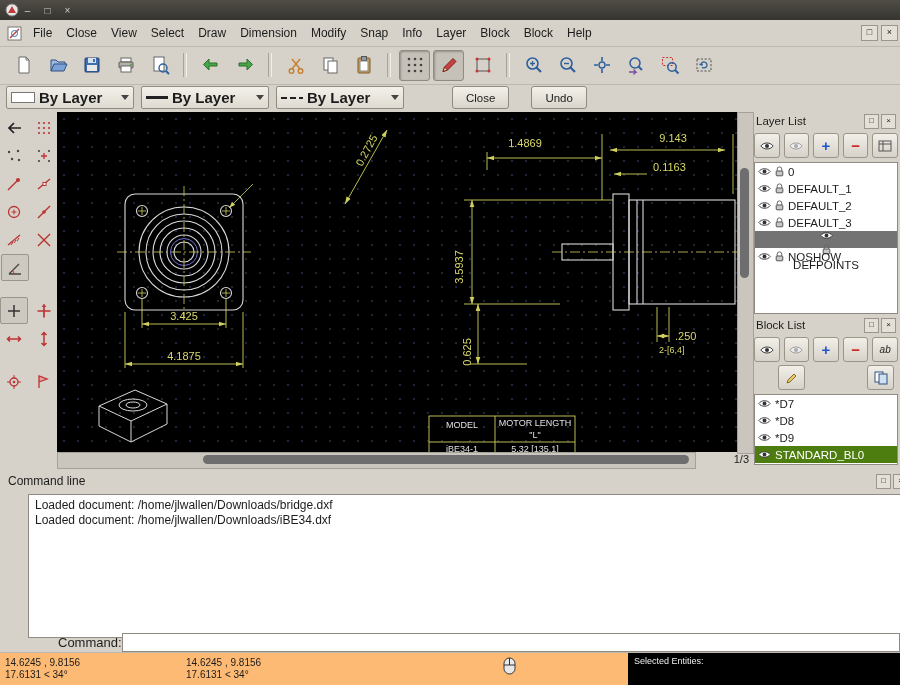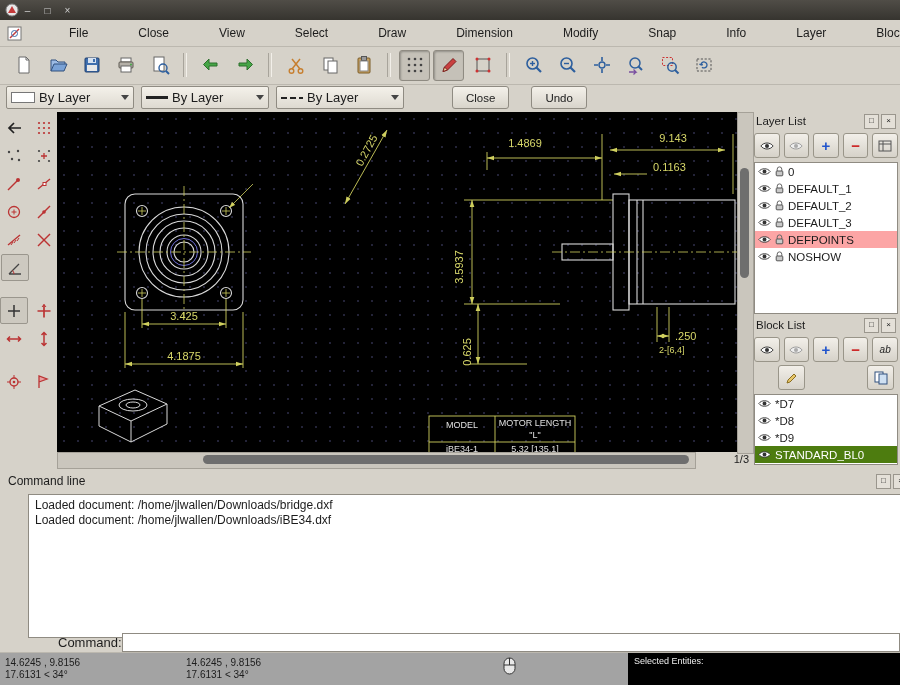--- a/index.html
+++ b/index.html
@@ -9,38 +9,38 @@
   .titlebar{position:absolute;left:0;top:0;width:900px;height:20px;
             background:linear-gradient(#504d47,#36342f);display:flex;align-items:center;color:#e8e8e8;}
   .app-icon{margin-left:5px;display:flex;}
   .titlebar .title{flex:1;text-align:center;font-size:11.5px;}
   .win-controls{display:flex;gap:3px;margin-right:5px;}
   .win-btn{width:17px;height:15px;font-size:10px;line-height:15px;text-align:center;color:#cfcfcf;}
   
   .menubar{position:absolute;left:0;top:20px;width:900px;height:26px;background:#d6d2c9;
            border-bottom:1px solid #bcb8af;display:flex;align-items:center;padding:0 3px;}
   .doc-icon{margin:0 4px;display:flex;}
-  .menu-item{padding:4px 7px;margin-left:36px;}
+  .menu-item{padding:4px 7px;}
   .menu-right{margin-left:auto;display:flex;gap:3px;margin-right:5px;}
   .mini-btn{width:15px;height:14px;border:1px solid #9a968d;background:#e4e0d8;font-size:9px;
             line-height:12px;text-align:center;}
   
   .toolbar{position:absolute;left:0;top:46px;width:900px;height:38px;display:flex;align-items:center;
            gap:3px;padding:0 8px;border-bottom:1px solid #bcb8af;}
   .tool-btn{width:29px;height:29px;display:flex;align-items:center;justify-content:center;
             border:1px solid transparent;border-radius:3px;}
   .tool-btn.pressed{background:#c5c1b8;border:1px solid #8f8b82;box-shadow:inset 1px 1px 2px rgba(0,0,0,.25);}
   .tool-sep{width:2px;height:24px;border-left:1px solid #a8a49b;border-right:1px solid #f2efe9;margin:0 5px;}
   
   .pentoolbar{position:absolute;left:0;top:84px;width:900px;height:27px;display:flex;align-items:center;
               gap:7px;padding:0 6px;}
   .combo{width:118px;height:21px;border:1px solid #8f8b82;background:linear-gradient(#f4f1ea,#dedad1);
          display:flex;align-items:center;padding:0 4px;border-radius:2px;}
   .combo .swatch{width:22px;height:9px;border:1px solid #777;background:#fff;margin-right:4px;}
-  .combo .cb-label{flex:1;font-size:13px;}
+  .combo .cb-label{flex:1;font-size:15px;font-weight:bold;}
   .cb-arrow{width:0;height:0;border-left:4px solid transparent;border-right:4px solid transparent;
             border-top:5px solid #444;}
   .pt-push{height:21px;padding:0 13px;border:1px solid #8f8b82;border-radius:3px;
            background:linear-gradient(#f4f1ea,#d8d4cb);font-size:11.5px;display:flex;align-items:center;}
   .sp40{width:34px;} .sp10{width:8px;}
   
   .lefttools{position:absolute;left:0;top:112px;width:57px;height:355px;display:flex;
              flex-direction:column;align-items:center;padding-top:2px;}
   .lt-row{display:flex;gap:2px;margin-bottom:1px;}
   .lt-btn{width:26px;height:25px;display:flex;align-items:center;justify-content:center;
@@ -70,33 +70,33 @@
           line-height:11px;text-align:center;}
   .panel-toolbar{display:flex;gap:4px;padding:3px 2px;}
   .pt-btn{width:25px;height:23px;border:1px solid #999589;background:linear-gradient(#f2efe9,#d6d2c9);
           border-radius:3px;display:flex;align-items:center;justify-content:center;font-size:12px;}
   .plus{color:#2255cc;font-weight:bold;font-size:15px;}
   .minus{color:#cc2222;font-weight:bold;font-size:15px;}
   .ab{font-size:10px;font-style:italic;}
   .panel-list{flex:1;background:#fff;border:1px solid #8f8b82;margin:1px 2px 2px 2px;overflow:hidden;}
   .list-row{display:flex;align-items:center;height:17px;gap:4px;padding:0 3px;font-size:11.5px;
             white-space:nowrap;}
-  .list-row.sel-layer{background:#fca5a5;}
+  .list-row.sel-layer{background:#737373;flex-direction:column;}
   .list-row.sel-block{background:#4d7c0f;color:#fff;}
   
   .cmdpanel-header{position:absolute;left:0;top:470px;width:900px;height:22px;display:flex;
                    align-items:center;padding:0 8px;font-size:12px;}
   .cmd-log{position:absolute;left:28px;top:494px;width:867px;height:136px;background:#fff;
            border:1px solid #8f8b82;padding:3px 6px;font-size:12px;line-height:15px;overflow:hidden;}
   .cmd-row{position:absolute;left:0;top:632px;width:900px;height:20px;}
   .cmd-label{position:absolute;left:58px;top:3px;font-size:13px;}
   .cmd-input{position:absolute;left:122px;top:1px;width:770px;height:17px;border:1px solid #8f8b82;
              background:#fff;font-family:"Liberation Sans",sans-serif;font-size:12px;padding:0 3px;}
   
-  .statusbar{position:absolute;left:0;top:652px;width:900px;height:33px;background:#a3a3a3;
+  .statusbar{position:absolute;left:0;top:652px;width:900px;height:33px;background:#fdba74;
              border-top:1px solid #bcb8af;font-size:10px;line-height:12px;}
   .coords-a{position:absolute;left:5px;top:4px;}
   .coords-b{position:absolute;left:186px;top:4px;}
   .mouse-wrap{position:absolute;left:503px;top:4px;}
   .sel-box{position:absolute;left:628px;top:0;width:272px;height:33px;background:#000;color:#eee;
            font-size:9px;padding:2px 6px;}
   svg{display:block;}
 </style>
 </head>
 <body>

